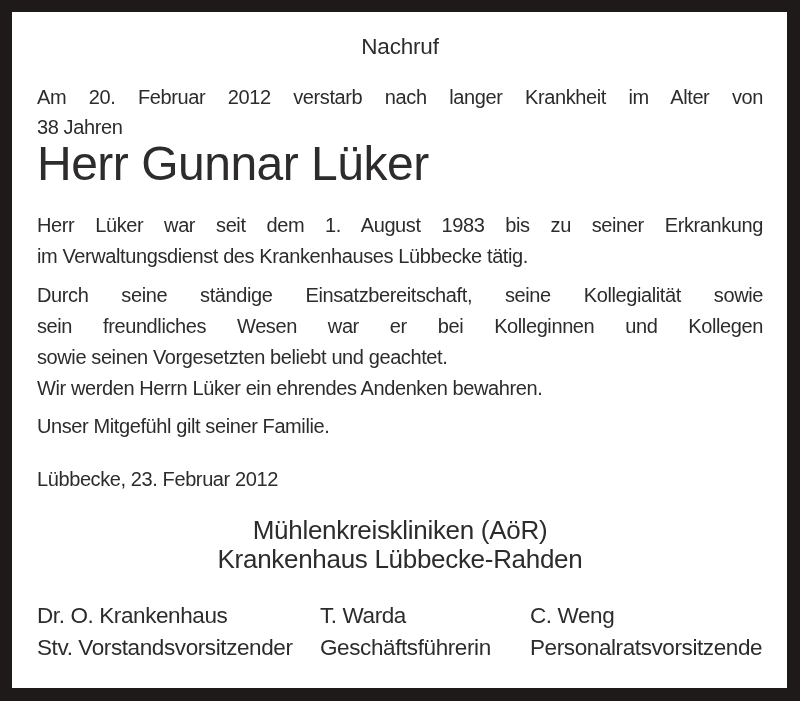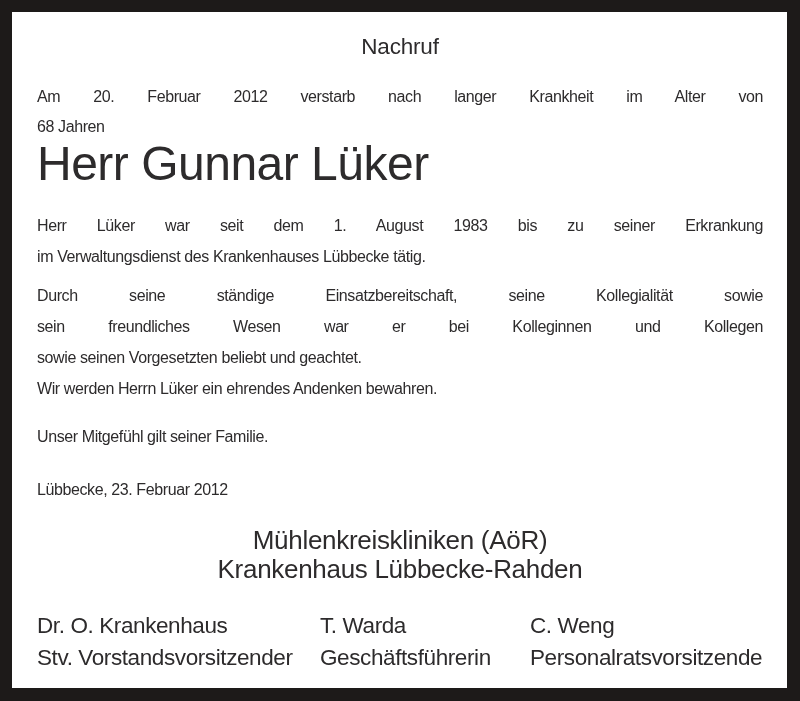--- a/index.html
+++ b/index.html
@@ -32,41 +32,41 @@
     overflow: hidden;
   }
   .nachruf {
     font-size: 22.5px;
     line-height: 30px;
     text-align: center;
     letter-spacing: -0.2px;
     margin-bottom: 20px;
   }
   .body {
-    font-size: 16px;
+    font-size: 20px;
     line-height: 31px;
     letter-spacing: -0.4px;
   }
   .intro { line-height: 30px; }
   .line { display: block; }
   .just {
     text-align: justify;
     text-align-last: justify;
   }
   .deceased {
     font-size: 48px;
     line-height: 48px;
     font-weight: 400;
     letter-spacing: -0.5px;
     margin-top: -2px;
     margin-bottom: 22px;
   }
   .p-service { margin-bottom: 8px; }
   .p-character { }
-  .p-remembrance { margin-bottom: 17px; }
+  .p-remembrance { margin-bottom: 7px; }
   .p-condolence { margin-bottom: 22px; }
   .dateline { margin-bottom: 21px; }
   .org {
     font-size: 26px;
     line-height: 29px;
     letter-spacing: -0.3px;
     text-align: center;
     margin-bottom: 26px;
   }
   .signatures {
@@ -85,21 +85,21 @@
 </head>
 <body>
 
 <div class="frame">
   <div class="sheet">
 
     <div class="nachruf">Nachruf</div>
 
     <div class="body intro">
       <span class="line just">Am 20. Februar 2012 verstarb nach langer Krankheit im Alter von</span>
-      <span class="line">68 Jahren</span>
+      <span class="line">38 Jahren</span>
     </div>
 
     <h1 class="deceased">Herr Gunnar Lüker</h1>
 
     <div class="body p-service">
       <span class="line just">Herr Lüker war seit dem 1. August 1983 bis zu seiner Erkrankung</span>
       <span class="line">im Verwaltungsdienst des Krankenhauses Lübbecke tätig.</span>
     </div>
 
     <div class="body p-character">

